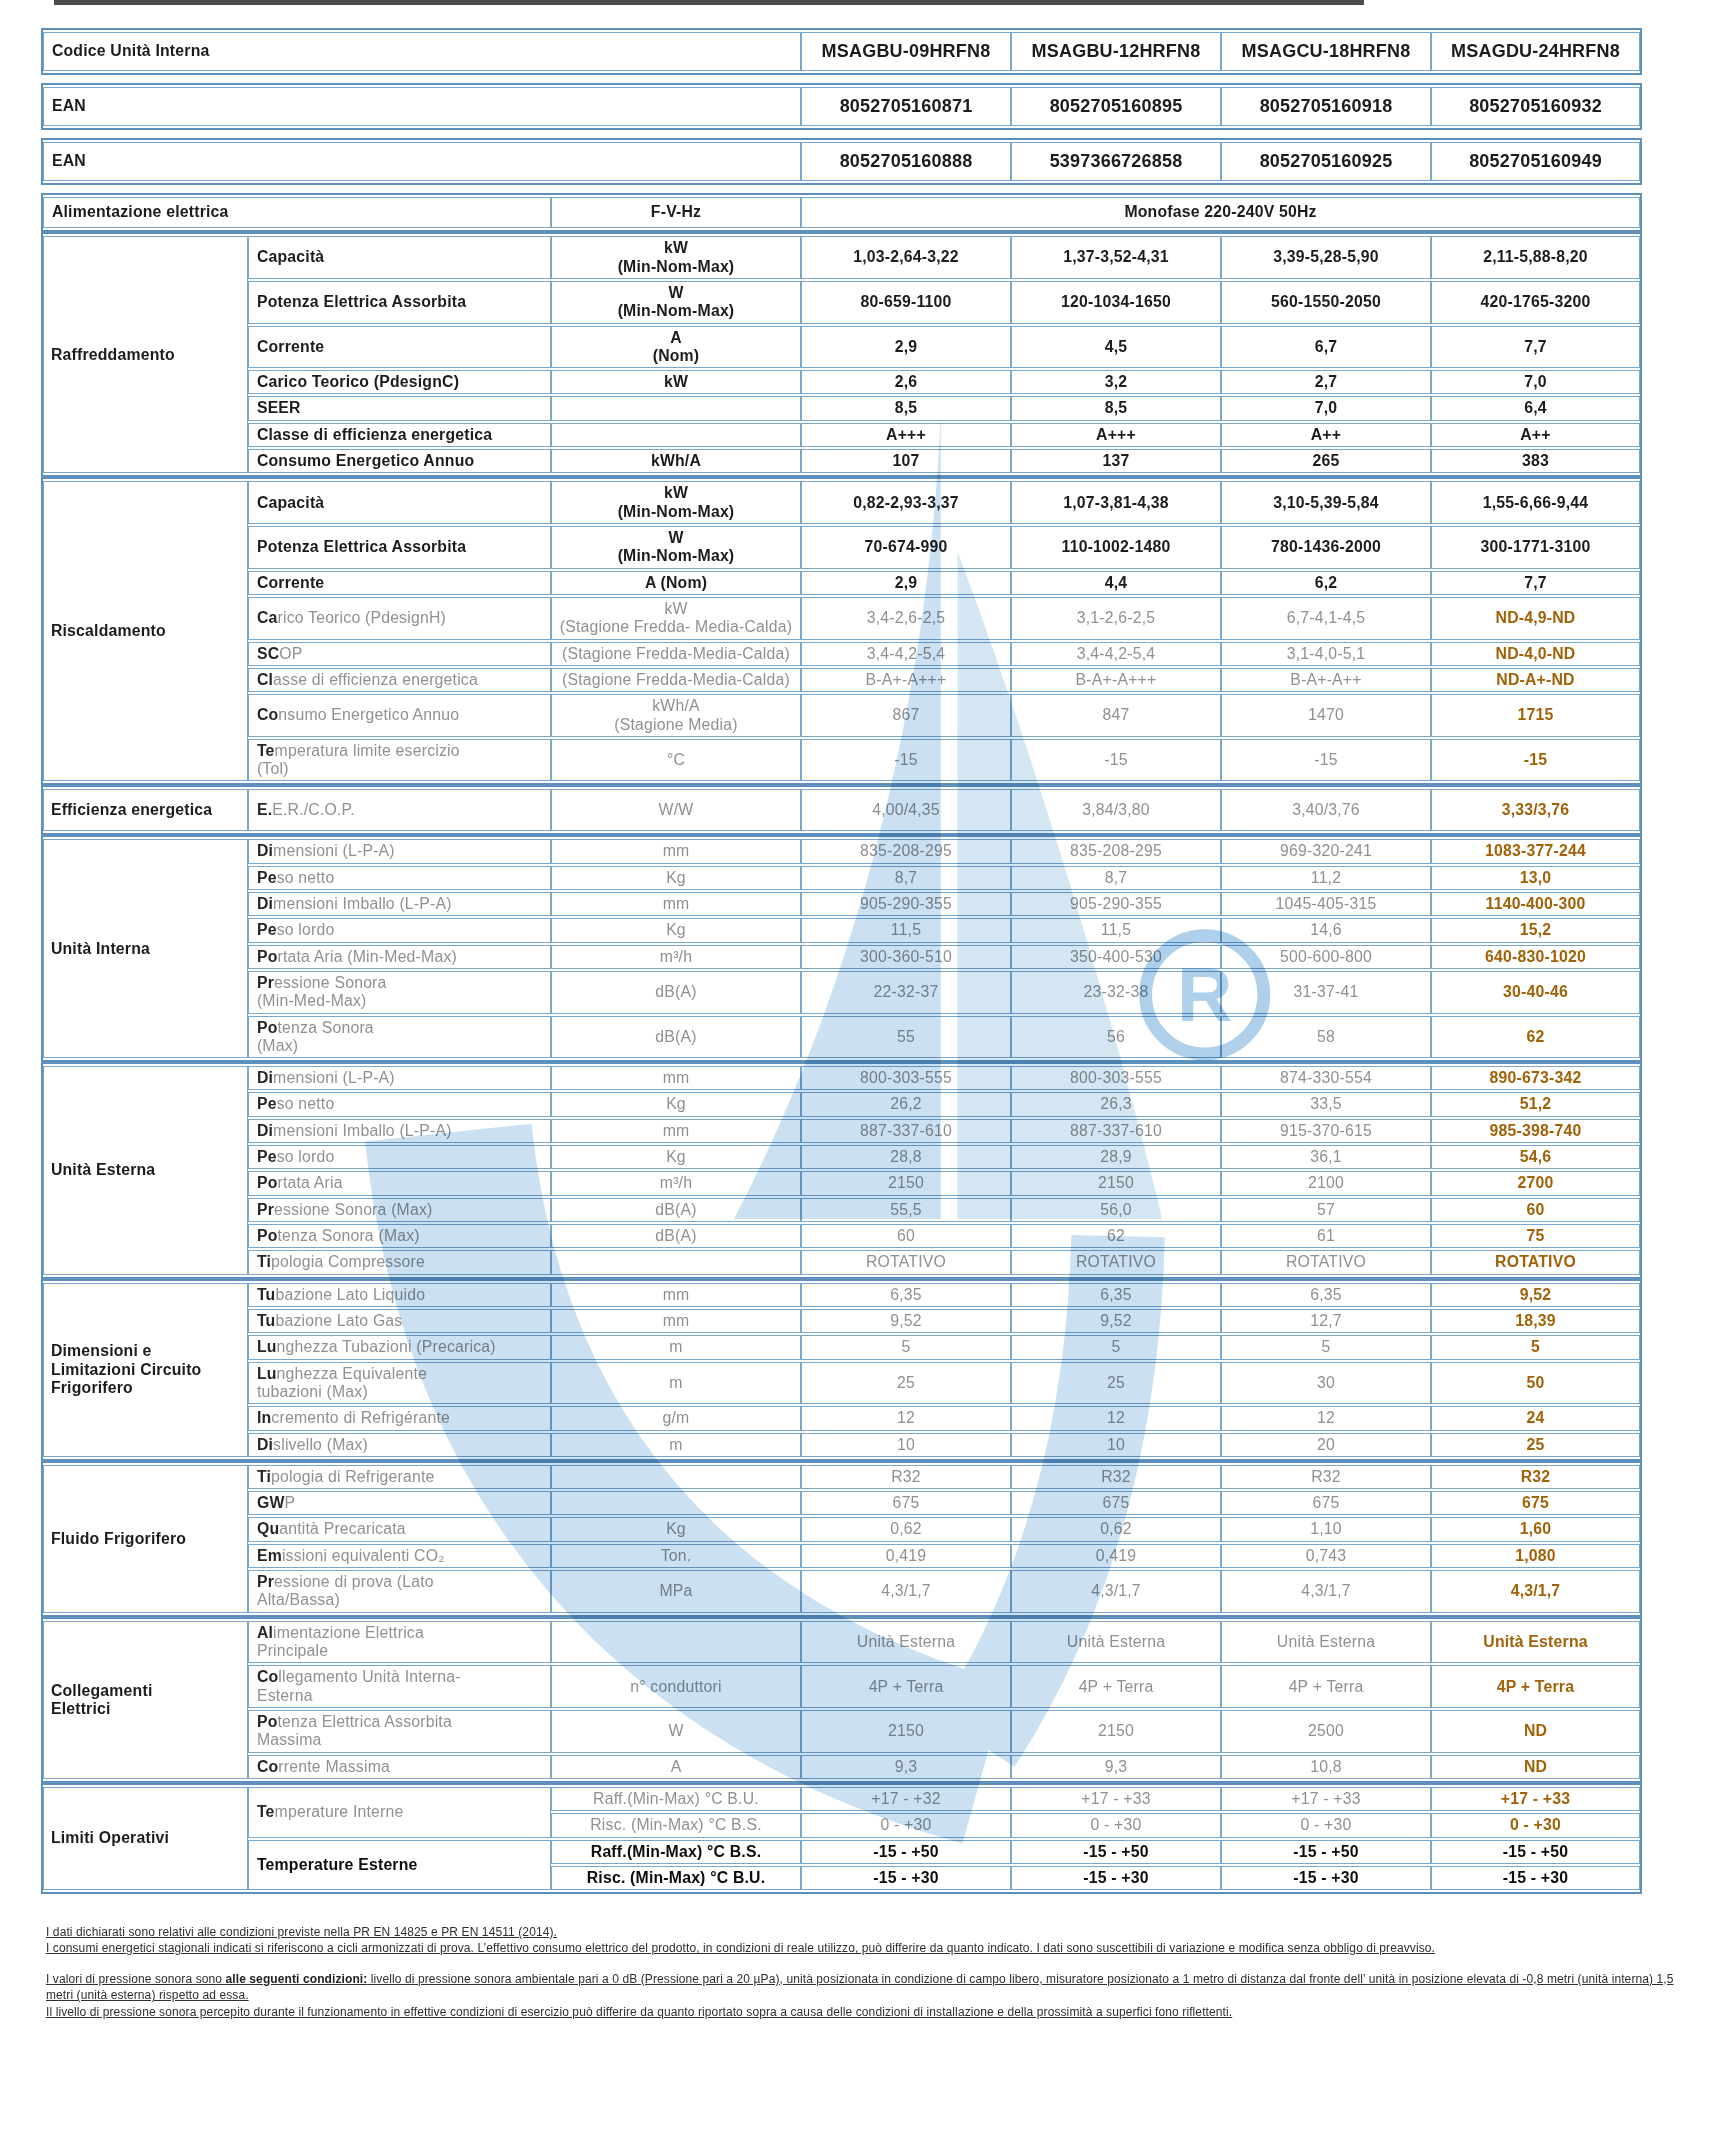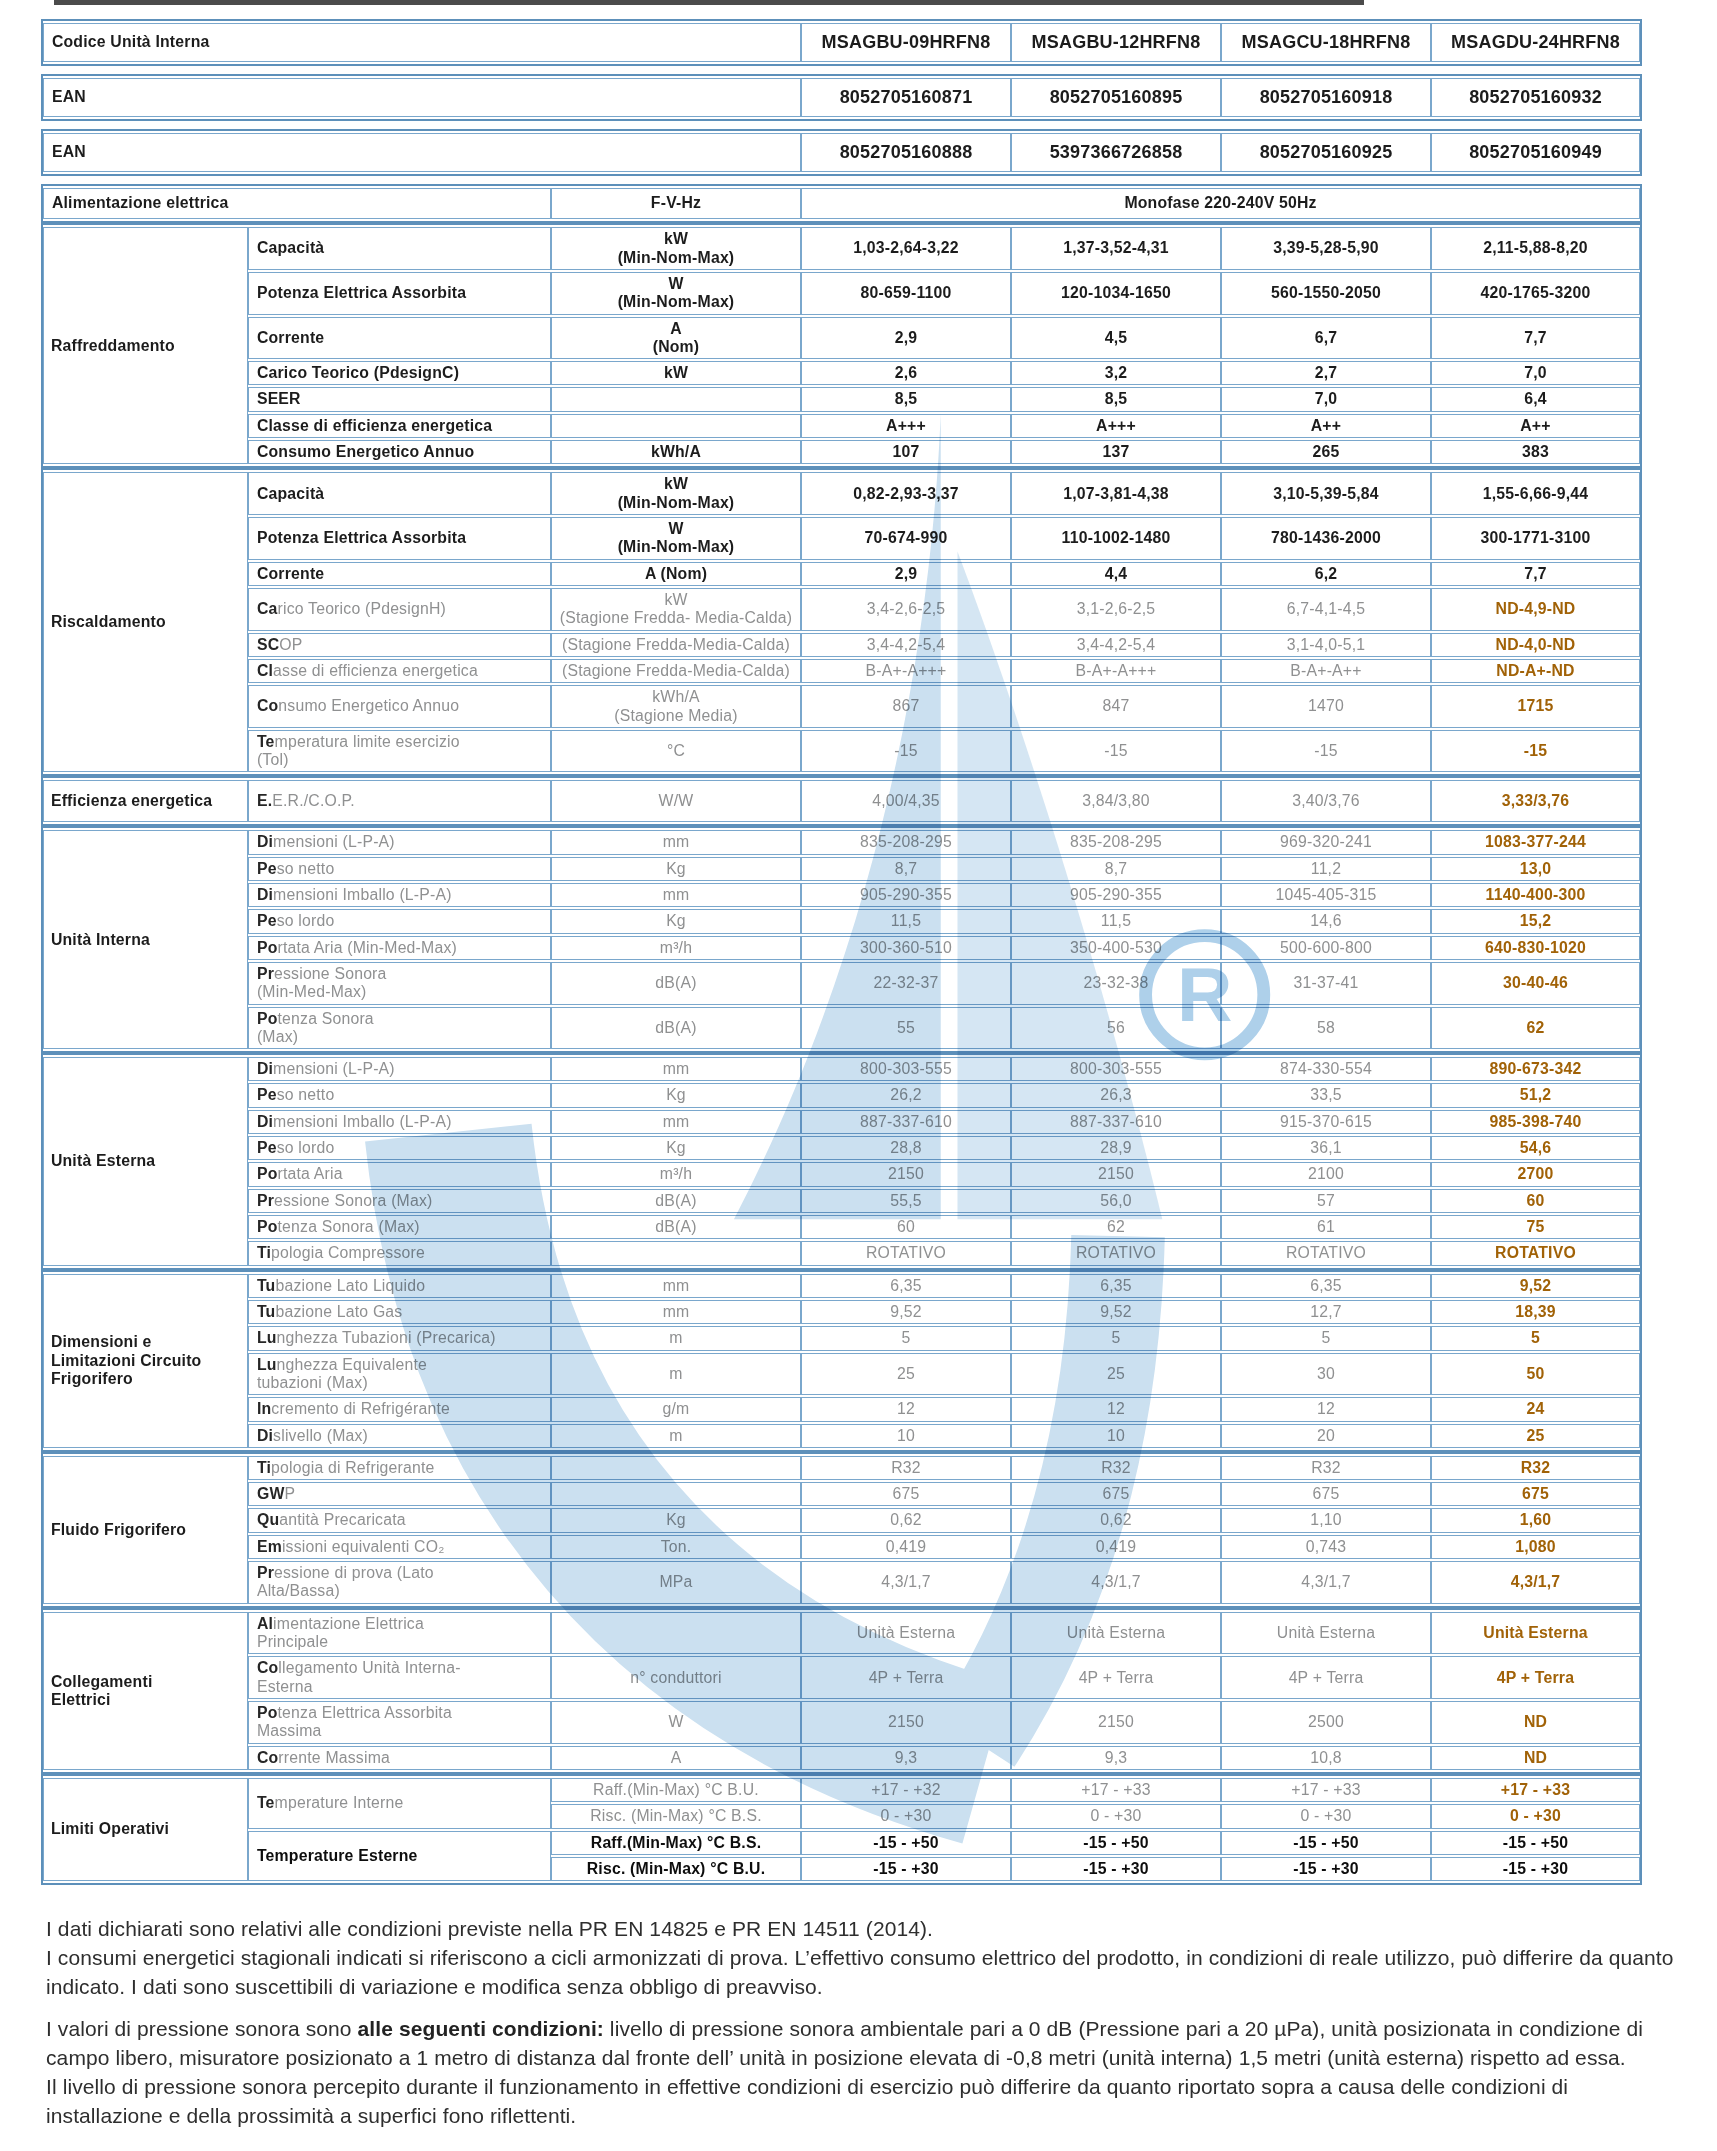--- a/index.html
+++ b/index.html
@@ -2,21 +2,21 @@
 <html><head>
 <meta charset="utf-8">
 <style>
   html,body{margin:0;padding:0;}
   body{
     width:1718px;height:2151px;overflow:hidden;background:#ffffff;position:relative;
     font-family:"Liberation Sans","DejaVu Sans",sans-serif;
     -webkit-font-smoothing:antialiased;
   }
   .top-strip{position:absolute;top:0;left:54px;width:1310px;height:4.9px;background:#4b4b4b;}
-  #table-root{position:relative;margin:19px 0 0 41px;width:1326px;z-index:1;}
+  #table-root{position:relative;margin:28px 0 0 41px;width:1326px;z-index:1;}
   table.t{
     border-collapse:separate;border-spacing:0 2px;table-layout:fixed;width:1597px;
     border:2px solid #5d90ba;background:#fff;
   }
   table.t.hdr{margin-bottom:7.9px;}
   table.t.power{margin-bottom:0;}
   td{
     border:1.5px solid #7aa7cc;padding:2px 5.9px;font-size:15.8px;line-height:1.16;
     color:#1c1c1c;vertical-align:middle;letter-spacing:0.2px;overflow:hidden;
     font-weight:600;background:transparent;white-space:pre-line;
@@ -26,21 +26,21 @@
   .power td{height:25.6px;}
   td.lbl{text-align:left;padding-left:7.9px;}
   td.secname{text-align:left;padding-left:6.9px;font-weight:600;}
   td.unit,td.val{text-align:center;}
   tr.padrow td{padding-top:10.8px;padding-bottom:10.8px;}
   td.fade{color:#8f9091;font-weight:500;}
   td.fade .lead{color:#262626;font-weight:600;}
   td.lastdark{color:#a16207;font-weight:700;}
   td.strong{color:#0d0d0d;font-weight:700;}
   #notes{position:relative;margin:29.6px 0 0 46px;width:1630px;z-index:1;}
-  p.note{margin:0 0 13.8px 0;font-size:21px;line-height:1.38;color:#2e2e2e;font-weight:500;letter-spacing:0.1px;}
+  p.note{margin:0 0 13.8px 0;font-size:12px;line-height:1.38;color:#2e2e2e;font-weight:500;letter-spacing:0.1px;text-decoration:underline;}
   p.note:last-child{margin-bottom:0;}
   .nb{font-weight:700;color:#222;}
   #watermark{position:absolute;top:0;left:0;z-index:2;pointer-events:none;mix-blend-mode:multiply;}
 </style>
 </head>
 <body>
 
 <div class="top-strip"></div>
 
 <svg id="watermark" width="1718" height="2151" viewBox="0 0 1744 2184">

